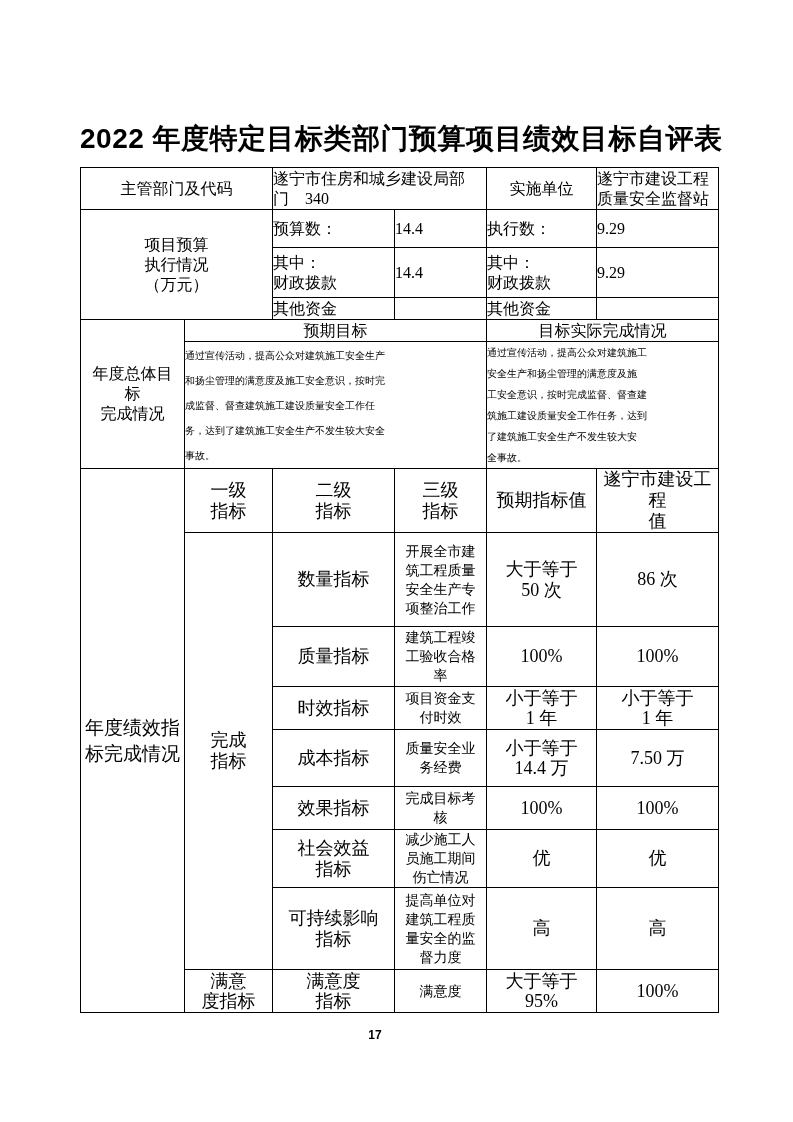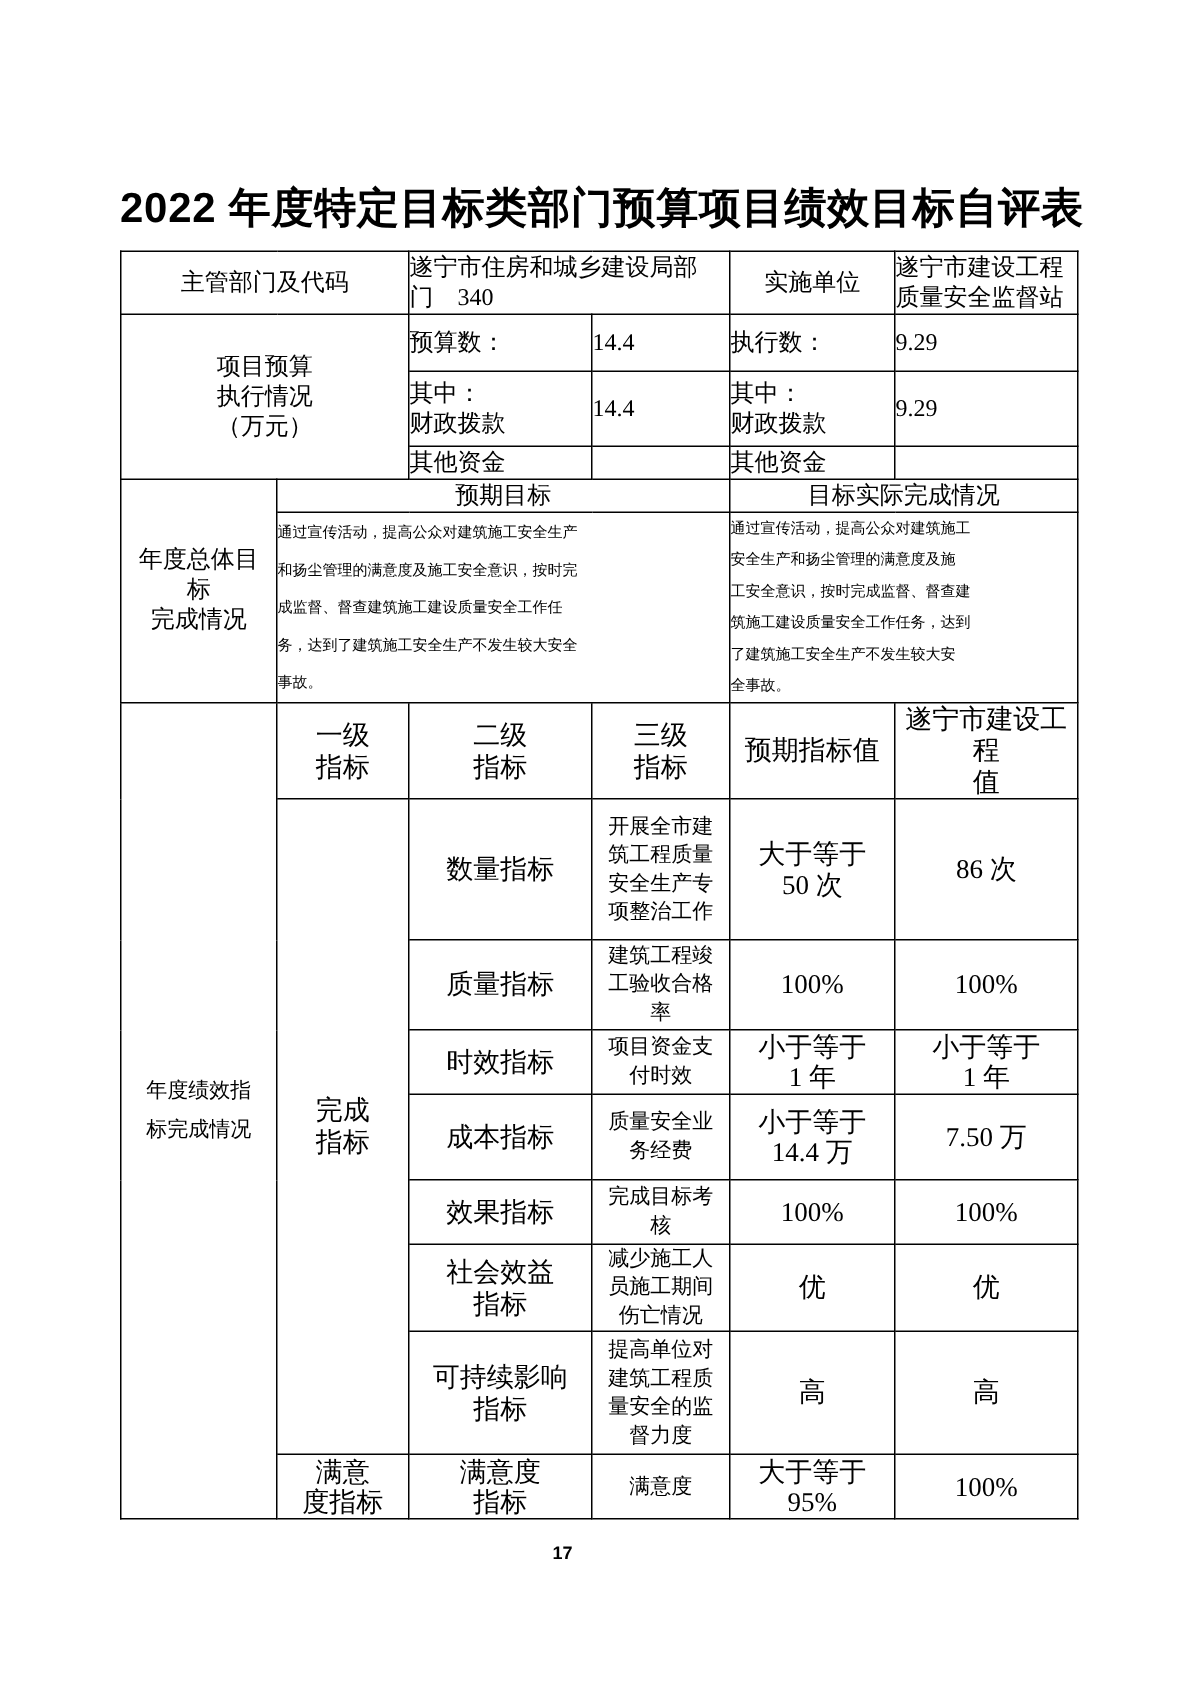--- a/index.html
+++ b/index.html
@@ -19,21 +19,21 @@
   table.t td{
     border:1px solid #000;padding:0;vertical-align:middle;
     white-space:pre-line;overflow:hidden;
   }
   .c{text-align:center;}
   .l{text-align:left;padding-left:7px;padding-right:4px;}
   .vt{vertical-align:top;}
   .vb{vertical-align:bottom;padding-bottom:3px;}
   .f16{font-size:16px;line-height:20px;}
   .f18{font-size:18px;line-height:21px;}
-  .f19{font-size:14px;line-height:26px;}
+  .f19{font-size:19px;line-height:26px;}
   .f14{font-size:14px;line-height:19px;}
   .para{font-size:10px;padding:3px 8px 2px 8px;text-align:left;}
   .para-l{line-height:25px;}
   .para-r{line-height:21px;}
   .pgnum{
     position:absolute;left:0;top:1028px;width:750px;text-align:center;
     font-family:"Liberation Sans","DejaVu Sans",sans-serif;
     font-size:12px;font-weight:600;
   }
 </style>

